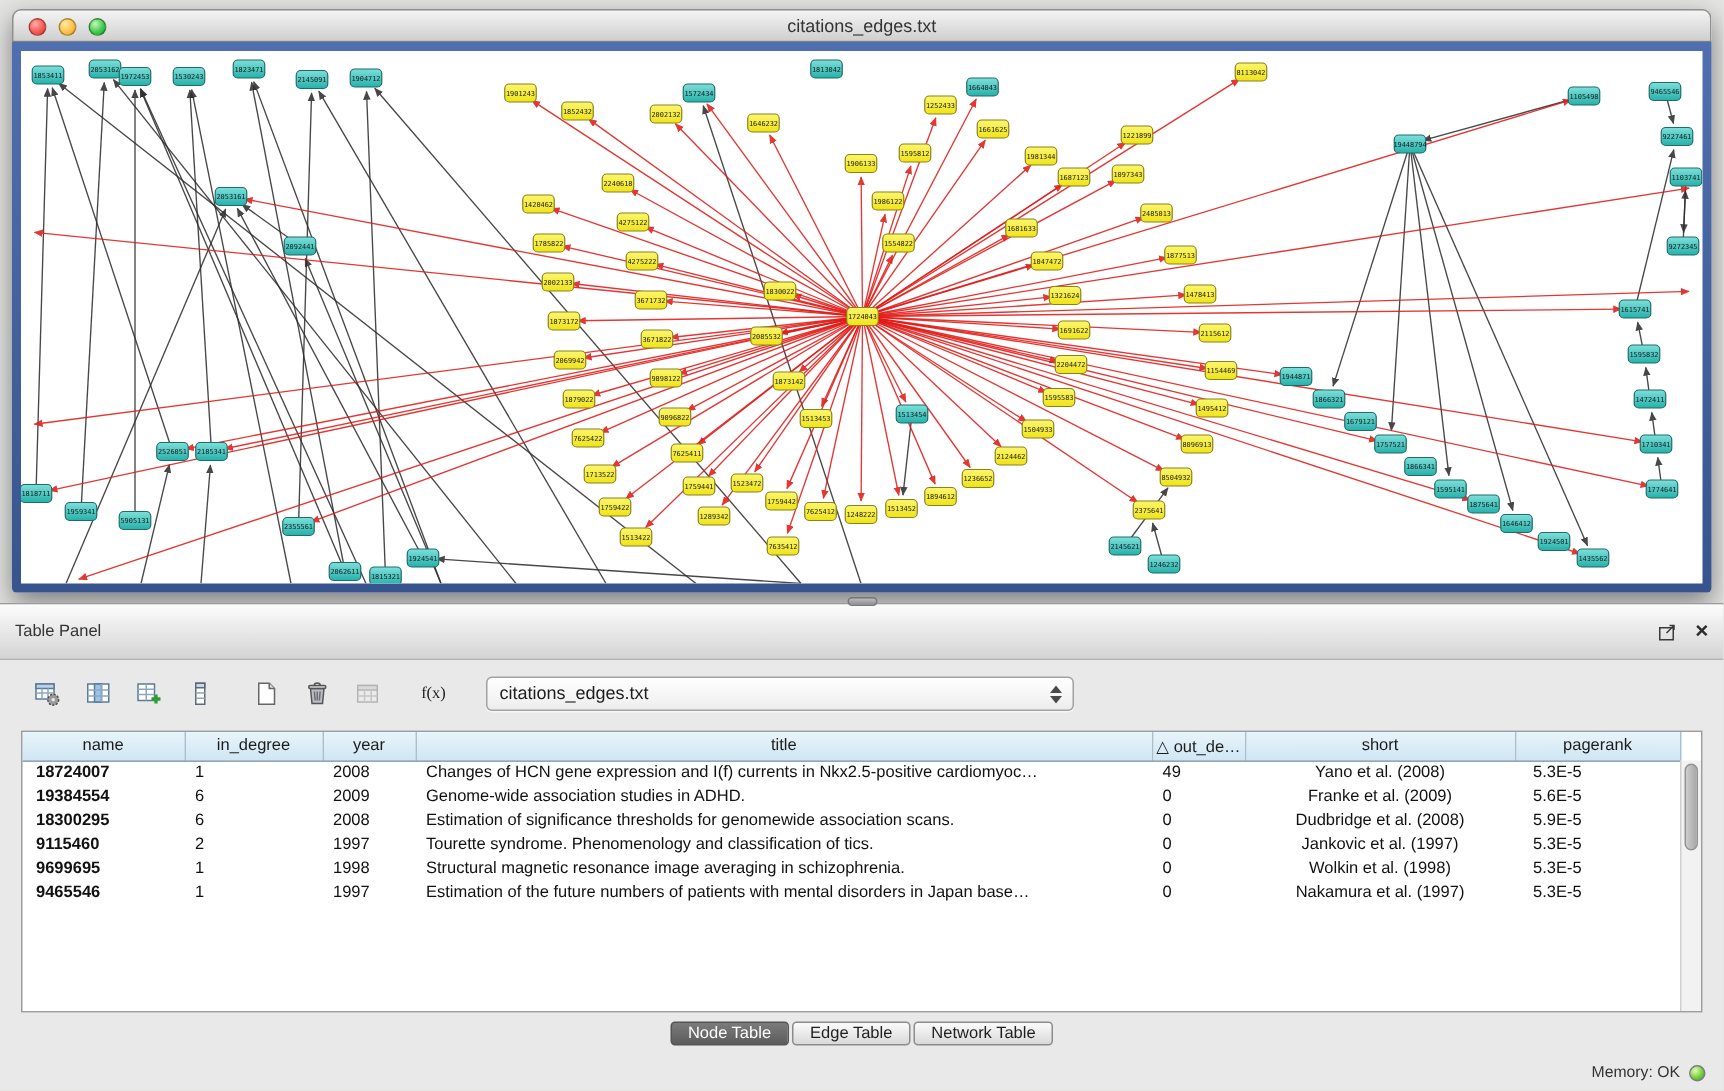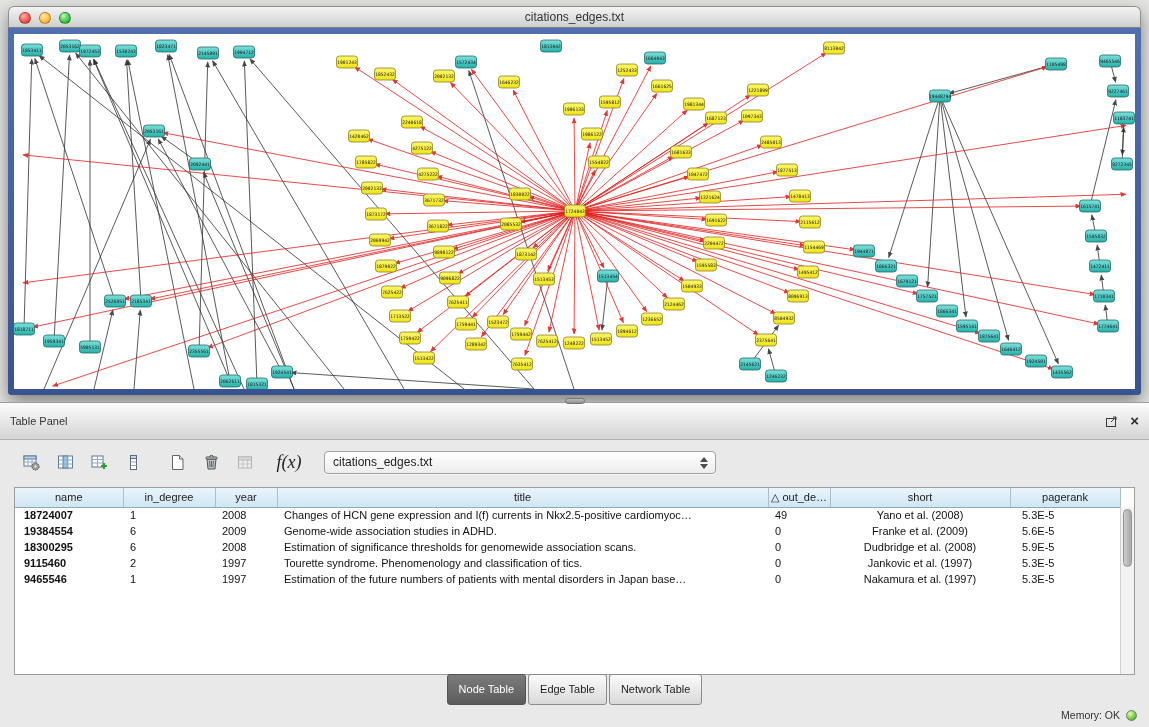--- a/index.html
+++ b/index.html
@@ -62,21 +62,21 @@
 
   #toolbar {
     position:absolute; top:44px; left:16px; right:16px; height:30px;
     display:flex; align-items:center;
   }
   .tbtn {
     width:30px; height:28px; display:flex; align-items:center; justify-content:center;
     border-radius:4px; margin-right:4px;
   }
   .tbtn.gap { margin-left:10px; }
-  .fx-label { font-size:18px; font-style:italic; color:#222; font-family:"Liberation Serif", serif; }
+  .fx-label { font-size:11px; color:#222; font-family:"Liberation Serif", serif; }
 
   #combo {
     margin-left:16px; width:392px; height:23px; position:relative;
     background:linear-gradient(#ffffff,#ededed);
     border:1px solid #a3a3a3; border-radius:4px;
     display:flex; align-items:center; padding:0 26px 0 8px;
     font-size:12px; color:#1d1d1d;
     box-shadow:0 1px 0 rgba(255,255,255,.6);
   }
   .combo-arrows { position:absolute; right:7px; top:5px; display:flex; flex-direction:column; gap:2px; }
@@ -110,21 +110,21 @@
   #vthumb {
     position:absolute; top:2px; left:2px; width:9px; height:58px; border-radius:5px;
     background:linear-gradient(90deg,#cdcdcd,#a8a8a8); border:1px solid #949494;
   }
 
   #tabs {
     position:absolute; left:0; right:0; top:276px; height:20px;
     display:flex; justify-content:center; align-items:center; gap:2px;
   }
   .tab {
-    height:31px; padding:0 11px; font-size:11px; font-family:"Liberation Sans",sans-serif;
+    height:16px; padding:0 11px; font-size:11px; font-family:"Liberation Sans",sans-serif;
     border:1px solid #8c8c8c; border-radius:3px; color:#1e1e1e;
     background:linear-gradient(#fbfbfb,#d9d9d9);
   }
   .tab.active {
     background:linear-gradient(#7b7b7b,#5c5c5c); color:#fff; border-color:#555;
   }
 
   
   #statusbar {
     position:absolute; left:0; bottom:0; width:1149px; height:24px;
@@ -880,20 +880,29 @@
           <tr>
             <td class="c0">9115460</td>
             <td class="c1">2</td>
             <td class="c2">1997</td>
             <td class="c3">Tourette syndrome. Phenomenology and classification of tics.</td>
             <td class="c4">0</td>
             <td class="c5">Jankovic et al. (1997)</td>
             <td class="c6">5.3E-5</td>
           </tr>
           <tr>
+            <td class="c0">9699695</td>
+            <td class="c1">1</td>
+            <td class="c2">1998</td>
+            <td class="c3">Structural magnetic resonance image averaging in schizophrenia.</td>
+            <td class="c4">0</td>
+            <td class="c5">Wolkin et al. (1998)</td>
+            <td class="c6">5.3E-5</td>
+          </tr>
+          <tr>
             <td class="c0">9465546</td>
             <td class="c1">1</td>
             <td class="c2">1997</td>
             <td class="c3">Estimation of the future numbers of patients with mental disorders in Japan base…</td>
             <td class="c4">0</td>
             <td class="c5">Nakamura et al. (1997)</td>
             <td class="c6">5.3E-5</td>
           </tr>
         </tbody>
     </table>

